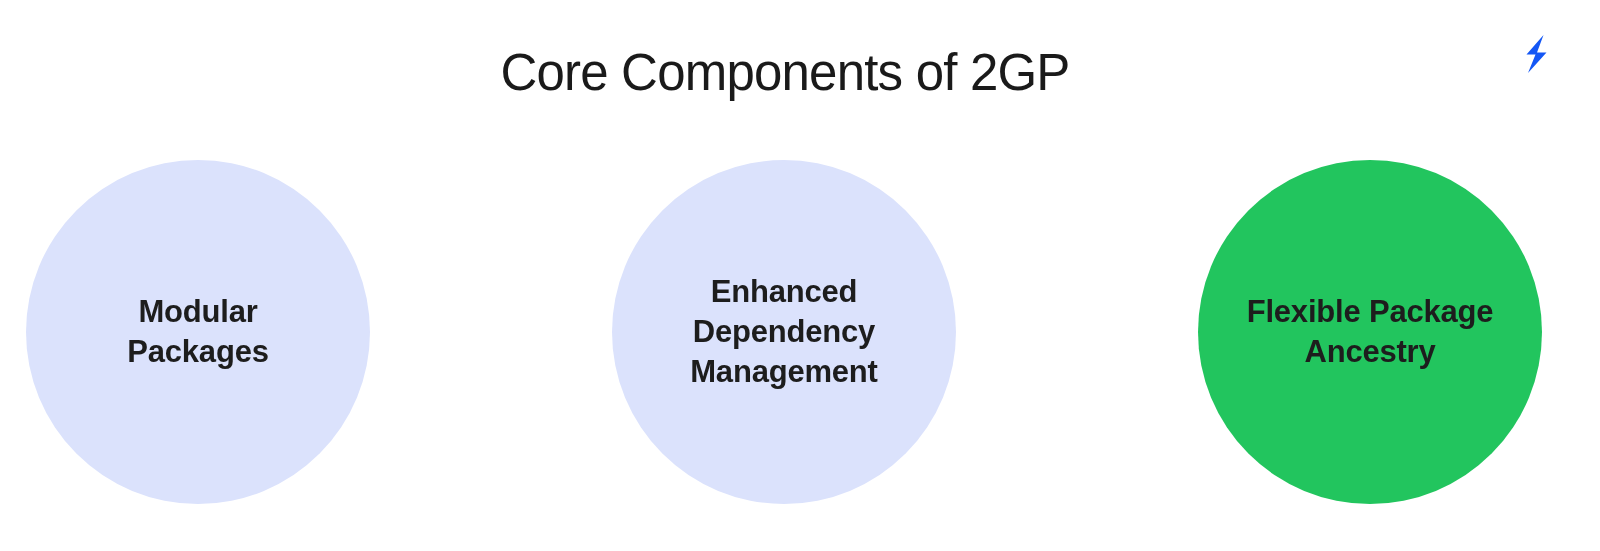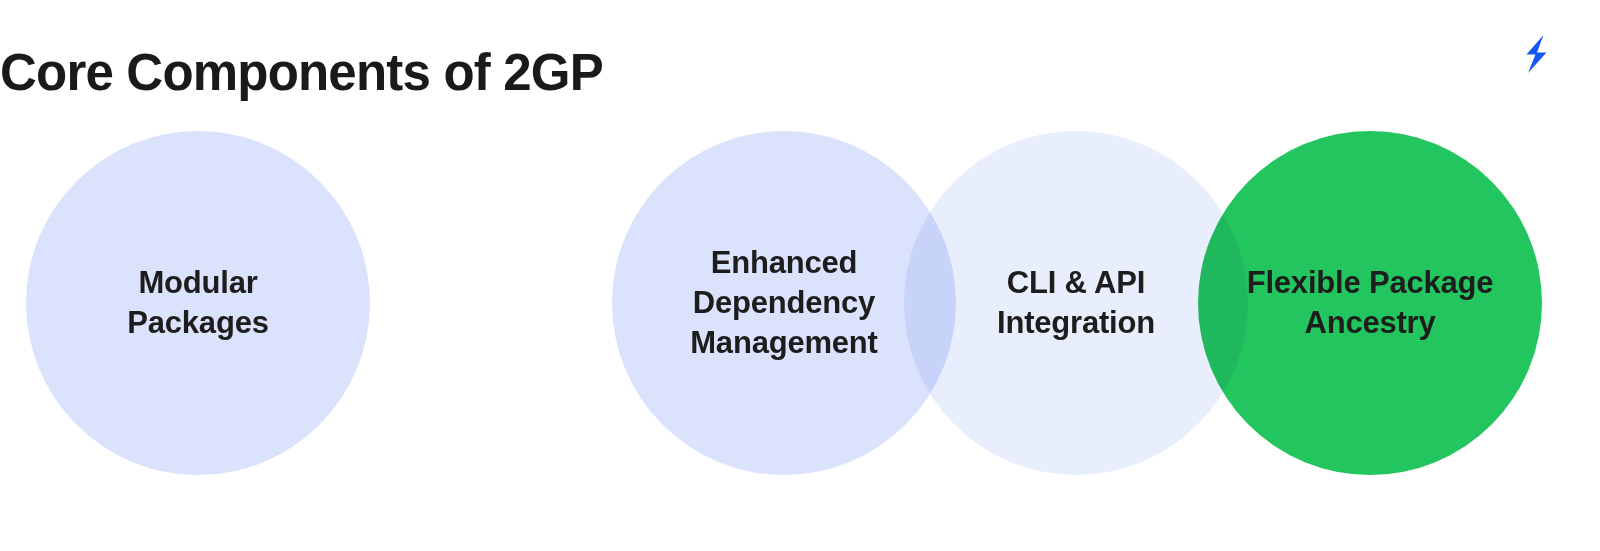--- a/index.html
+++ b/index.html
@@ -32,33 +32,33 @@
     height: 46px;
     display: block;
   }
 
   
   #title {
     position: absolute;
     top: 44px;
     left: 0;
     width: 1570px;
-    text-align: left;
+    text-align: center;
     font-size: 51px;
-    font-weight: bold;
+    font-weight: normal;
     letter-spacing: -0.8px;
     color: #1A1A1A;
     line-height: 1.15;
     white-space: nowrap;
   }
 
   
   #circle-band {
     position: absolute;
-    top: 131px;
+    top: 160px;
     left: 0;
     width: 1324px;
     height: 345px;
     isolation: isolate;
   }
 
   .node {
     position: absolute;
     top: 0;
     width: 344px;
@@ -115,24 +115,20 @@
 Packages</span>
     </div>
 
 
     <div class="node n3">
       <span class="node-label">Enhanced
 Dependency
 Management</span>
     </div>
 
-    <div class="node n4">
-      <span class="node-label">CLI &amp; API
-Integration</span>
-    </div>
 
     <div class="node n5">
       <span class="node-label">Flexible Package
 Ancestry</span>
     </div>
 
   </div>
 
 </div>
 

